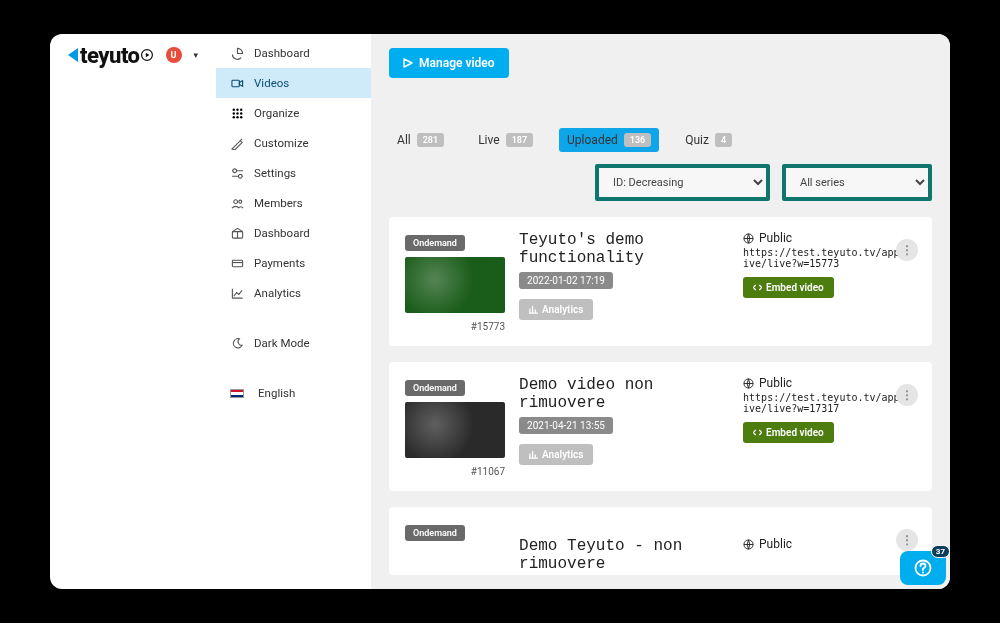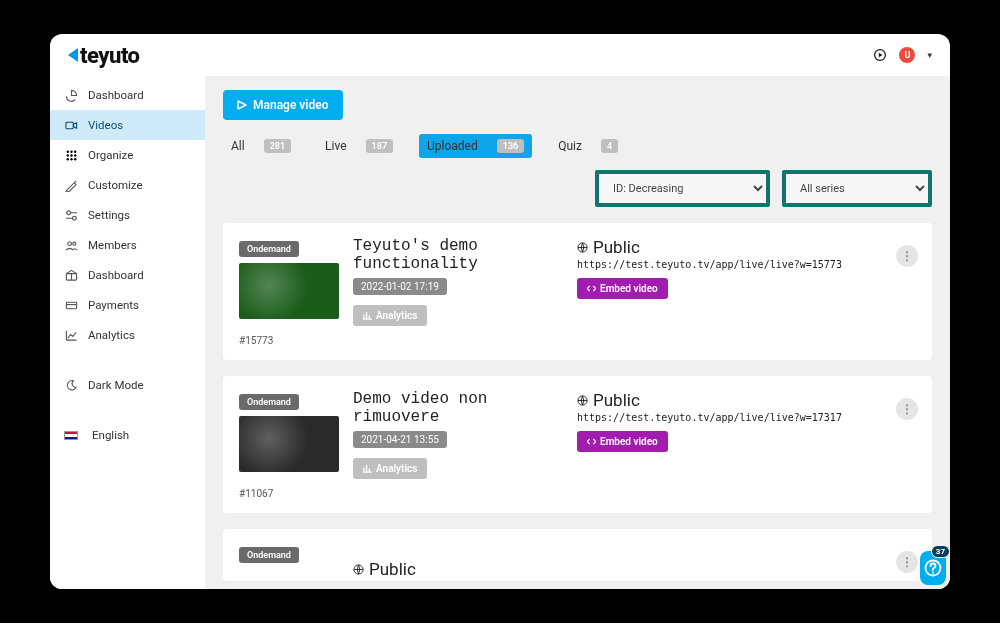--- a/index.html
+++ b/index.html
@@ -1,59 +1,59 @@
 <!DOCTYPE html>
 <html><head>
 <meta charset="utf-8">
 <style>
 * { margin: 0; padding: 0; box-sizing: border-box; font-family: -apple-system, BlinkMacSystemFont, "Segoe UI", Roboto, sans-serif; }
 body { background: #000; display: flex; justify-content: center; align-items: center; min-height: 623px; padding: 30px; }
-.app-frame { width: 900px; height: 555px; background: #fff; border-radius: 12px; overflow: hidden; display: flex; flex-direction: column; position: relative; }
+.app-frame { width: 900px; height: 555px; background: #fff; border-radius: 12px; overflow: hidden; display: flex; position: relative; }
 .topbar { height: 42px; display: flex; align-items: center; justify-content: space-between; padding: 0 18px; }
 .logo { display: flex; align-items: center; gap: 2px; }
 .logo-caret { width: 0; height: 0; border-top: 7px solid transparent; border-bottom: 7px solid transparent; border-right: 10px solid #0099e5; }
 .logo-text { font-weight: 800; font-size: 22px; color: #111; letter-spacing: -0.5px; }
 .topbar-right { display: flex; align-items: center; gap: 12px; }
 .play-circle { width: 14px; height: 14px; display:flex; align-items:center; justify-content:center; }
 .avatar-badge { width: 16px; height: 16px; border-radius: 50%; background: #e74c3c; color: #fff; font-size: 9px; font-weight: 700; display: flex; align-items: center; justify-content: center; }
 .chev-down { font-size: 9px; color: #333; }
 .body { flex: 1; display: flex; overflow: hidden; }
 .sidebar { width: 155px; background: #fff; display: flex; flex-direction: column; padding-top: 4px; }
 .side-item { display: flex; align-items: center; gap: 10px; padding: 8px 14px; font-size: 11.5px; color: #333; cursor: pointer; }
 .side-item.active { background: #cfeaf9; color: #0b4e75; }
 .side-icon { width: 14px; height: 14px; display: inline-flex; align-items: center; justify-content: center; font-size: 12px; }
 .side-sep { height: 20px; }
 .flag { display:inline-block; width:14px; height:9px; background: linear-gradient(to bottom, #cf142b 33%, #fff 33% 66%, #00247d 66%); border:0.5px solid #999; margin-right:4px;}
 .main { flex: 1; background: #f0f0f0; overflow-y: auto; padding: 14px 18px; position: relative; }
 .manage-btn { background: #00aeef; color: #fff; border: none; padding: 8px 14px; border-radius: 4px; font-size: 12px; font-weight: 600; display: inline-flex; align-items: center; gap: 6px; cursor: pointer; }
 .tabs { display: flex; gap: 18px; margin-top: 14px; font-size: 12px; align-items: center; }
-.tab { display: flex; align-items: flex-start; gap: 19px; padding: 5px 8px; border-radius: 3px; cursor: pointer; color: #333; }
+.tab { display: flex; align-items: flex-start; gap: 6px; padding: 5px 8px; border-radius: 3px; cursor: pointer; color: #333; margin-top: 36px; }
 .tab.active { background: #0ea5e9; }
 .badge { background: #bfbfbf; color: #fff; font-size: 9px; padding: 2px 6px; border-radius: 3px; font-weight: 600; }
 .filter-row { display: flex; gap: 12px; margin-top: 12px; }
 .search-inp { background: #e3e3e3; border: none; padding: 9px 12px; font-size: 11px; width: 160px; border-radius: 2px; color: #555; }
 .sel { background: #f7f7f7; border: 4px solid #0f766e; padding: 7px 10px; font-size: 11px; border-radius: 2px; flex: 1; color: #444; }
 .spacer { flex: 1; }
 .card { background: #fff; border-radius: 4px; margin-top: 16px; padding: 14px 16px; display: flex; gap: 14px; position: relative; }
 .card-left { width: 100px; }
 .od-tag { background: #6a6a6a; color: #fff; font-size: 9px; font-weight: 600; padding: 3px 8px; border-radius: 3px; display: inline-block; }
 .thumb { width: 100px; height: 56px; background: #1a5c1a; margin-top: 6px; border-radius: 2px; position:relative; overflow:hidden;}
 .thumb.dark { background: #2a2a2a; }
 .thumb::after{content:"";position:absolute;inset:0;background:radial-gradient(circle at 30% 40%, rgba(255,255,255,0.25), transparent 50%);}
-.vid-id { font-size: 10px; color: #555; margin-top: 16px; }
+.vid-id { font-size: 10px; color: #555; margin-top: 8px; text-align: right; }
 .card-mid { flex: 0 0 210px; }
 .vid-title { font-size: 16px; color: #222; font-family: Liberation Mono, monospace; }
 .date-tag { background: #8a8a8a; color: #fff; font-size: 10px; padding: 3px 8px; border-radius: 3px; display: inline-block; margin-top: 5px; }
 .analytics-btn { background: #bfbfbf; color: #fff; border: none; padding: 5px 10px; border-radius: 3px; font-size: 10px; font-weight: 600; margin-top: 10px; display: inline-flex; align-items: center; gap: 4px; cursor: pointer; }
 .card-right { flex: 1; }
-.pub-row { display: flex; align-items: center; gap: 5px; font-size: 17px; color: #222; }
+.pub-row { display: flex; align-items: center; gap: 5px; font-size: 12px; color: #222; }
 .url { font-family: monospace; font-size: 10px; color: #222; margin-top: 2px; word-break: break-all; }
-.embed-btn { background: #a21caf; color: #fff; border: none; padding: 5px 10px; border-radius: 3px; font-size: 10px; font-weight: 600; margin-top: 8px; display: inline-flex; align-items: center; gap: 4px; cursor: pointer; }
+.embed-btn { background: #4d7c0f; color: #fff; border: none; padding: 5px 10px; border-radius: 3px; font-size: 10px; font-weight: 600; margin-top: 8px; display: inline-flex; align-items: center; gap: 4px; cursor: pointer; }
 .more-btn { width: 22px; height: 22px; border-radius: 50%; background: #e5e5e5; display: flex; align-items: center; justify-content: center; font-size: 12px; color: #888; font-weight:700; position: absolute; right: 14px; top: 22px; cursor: pointer; }
-.help-fab { position: absolute; bottom: 4px; right: 4px; width: 26px; height: 34px; background: #00aeef; border-radius: 8px; display: flex; align-items: center; justify-content: center; color: #fff; font-size: 18px; font-weight: 700; }
+.help-fab { position: absolute; bottom: 4px; right: 4px; width: 46px; height: 34px; background: #00aeef; border-radius: 8px; display: flex; align-items: center; justify-content: center; color: #fff; font-size: 18px; font-weight: 700; }
 .help-badge { position: absolute; top: -6px; right: -4px; background: #0b3d5c; color: #fff; font-size: 8px; padding: 1px 4px; border-radius: 8px; border: 1.5px solid #fff; font-weight: 700; }
 svg { display: block; }
 </style>
 </head>
 <body>
 
 <div class="app-frame">
 
   <div class="topbar">
     <div class="logo">
@@ -287,20 +287,23 @@
           </button>
         </div>
         <div class="more-btn">⋮</div>
       </div>
 
       
       <div class="card" style="padding-bottom:2px;">
         <div class="card-left">
           <span class="od-tag">Ondemand</span>
         </div>
+        <div class="card-mid" style="padding-top:16px;">
+          <div class="vid-title">Demo Teyuto - non rimuovere</div>
+        </div>
         <div class="card-right" style="padding-top:16px;">
           <div class="pub-row">
             <svg width="11" height="11" viewBox="0 0 12 12">
                 <circle cx="6" cy="6" r="5" fill="none" stroke="#222" stroke-width="1"></circle>
                 <path d="M1 6 L11 6 M6 1 Q9 6 6 11 Q3 6 6 1" fill="none" stroke="#222" stroke-width="1"></path>
               </svg>
             <span>Public</span>
           </div>
         </div>
         <div class="more-btn">⋮</div>

